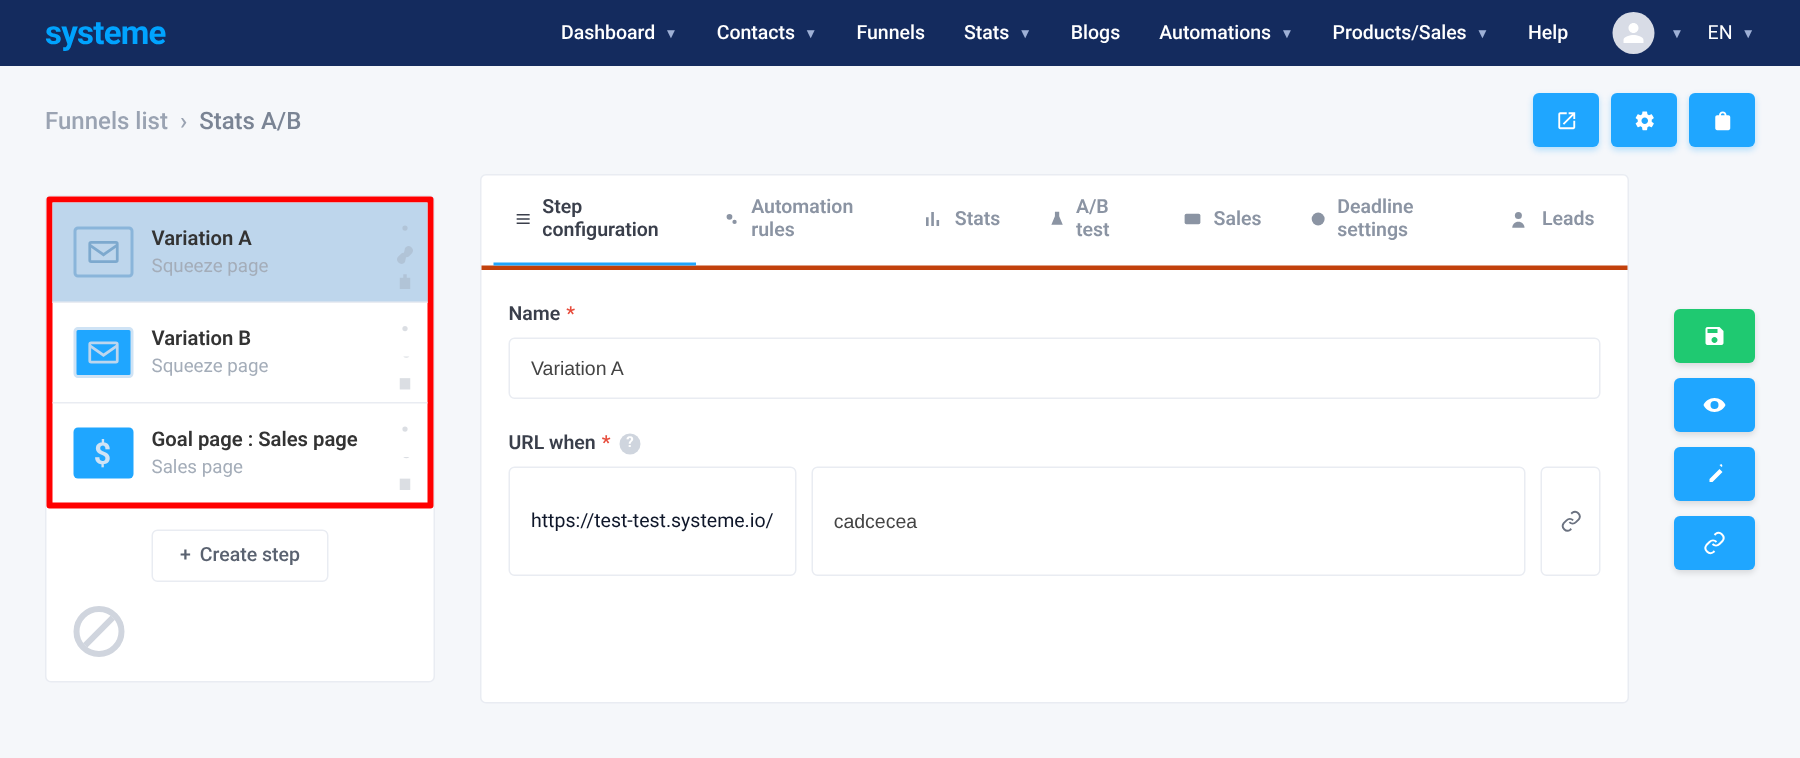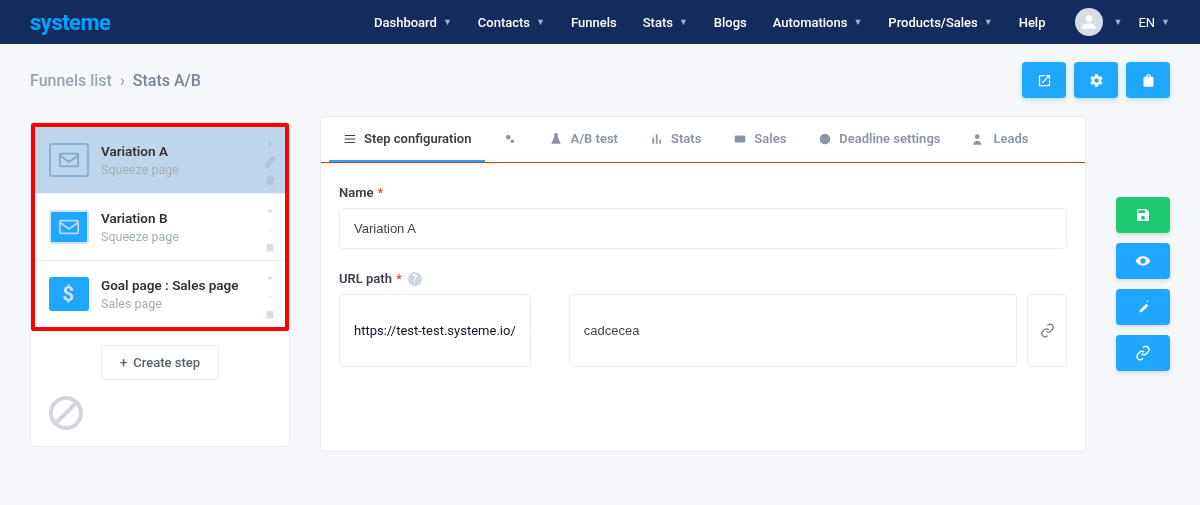--- a/index.html
+++ b/index.html
@@ -99,21 +99,21 @@
     .inactive-block .circ::after{
       content:''; position:absolute; width:4px; height:26px; background:#d0d5de;
       left:50%; top:50%; transform:translate(-50%,-50%) rotate(45deg);
     }
     .inactive-title { font-weight:600; color:#333; font-size:13.5px;}
     .inactive-sub { color:#a4adb9; font-size:12.5px; margin-top:3px; line-height:1.4;}
     .main {
       flex:1; background:#fff; border:1px solid #e9ecf2; border-radius:4px;
       padding: 0 0 40px 0;
     }
-    .tabs { display:flex; gap:4px; border-bottom:1px solid #c2410c; padding:0 8px;}
+    .tabs { display:flex; gap:4px; border-bottom:3px solid #c2410c; padding:0 8px;}
     .tab {
       display:flex; align-items:center; gap:7px; padding:14px 14px;
       color:#8b94a3; font-size:13px; font-weight:600; cursor:pointer;
       border-bottom: 2px solid transparent;
     }
     .tab.active { color:#3a3f4b; border-bottom-color:#1fa6ff; }
     .tab svg { width:14px; height:14px; fill:currentColor;}
     .form-area { padding: 22px 18px; }
     .field-label { font-size:13px; font-weight:600; color:#3a3f4b; margin-bottom:8px; display:flex; align-items:center; gap:4px;}
     .req { color:#e74c3c; }
@@ -124,21 +124,21 @@
     }
     .text-input {
       width:100%; border:1px solid #e9ecf2; border-radius:4px;
       padding:12px 14px; font-size:13px; color:#444;
     }
     .url-row { display:flex; gap:10px; align-items:stretch; margin-top:8px;}
     .url-prefix {
       border:1px solid #e9ecf2; border-radius:4px; padding:28px 14px;
       color:#0f172a; font-size:13px; background:#fff; min-width:160px;
     }
-    .url-input { flex:1;margin-left:28px; }
+    .url-input { flex:1; }
     .link-btn {
       width:40px; border:1px solid #e9ecf2; border-radius:4px;
       display:flex; align-items:center; justify-content:center; cursor:pointer;
     }
     .link-btn svg { width:15px; height:15px; fill:#6b7280;}
     .field-block { margin-bottom:22px; }
     .right-rail {
       width:54px; display:flex; flex-direction:column; gap:10px;
     }
     .rail-btn {
@@ -319,32 +319,33 @@
           <svg viewBox="0 0 24 24">
               <path d="M3 5h18v2H3zM3 11h18v2H3zM3 17h18v2H3z"></path>
             </svg>
           <span>Step configuration</span>
         </div>
         <div class="tab">
           <svg viewBox="0 0 24 24">
               <circle cx="9" cy="9" r="4"></circle>
               <circle cx="16" cy="16" r="3"></circle>
             </svg>
+          <span>Automation rules</span>
+        </div>
+        <div class="tab">
+          <svg viewBox="0 0 24 24">
+              <path d="M4 20V10h3v10zM10 20V4h3v16zM16 20v-7h3v7z"></path>
+            </svg>
+          <span>Stats</span>
         </div>
         <div class="tab">
           <svg viewBox="0 0 24 24">
               <path d="M9 2v6L4 20h16L15 8V2z"></path>
             </svg>
           <span>A/B test</span>
-        </div>
-        <div class="tab">
-          <svg viewBox="0 0 24 24">
-              <path d="M4 20V10h3v10zM10 20V4h3v16zM16 20v-7h3v7z"></path>
-            </svg>
-          <span>Stats</span>
         </div>
         <div class="tab">
           <svg viewBox="0 0 24 24">
               <rect x="3" y="6" width="18" height="12" rx="2"></rect>
               <path d="M3 10h18"></path>
             </svg>
           <span>Sales</span>
         </div>
         <div class="tab">
           <svg viewBox="0 0 24 24">
@@ -366,21 +367,21 @@
         <div class="field-block">
           <div class="field-label">
             <span>Name</span>
               <span class="req">*</span>
           </div>
           <input class="text-input" value="Variation A" style="">
         </div>
 
         <div class="field-block">
           <div class="field-label">
-            <span>URL path</span>
+            <span>URL when</span>
               <span class="req">*</span>
             <span class="helpq">?</span>
           </div>
           <div class="url-row">
             <div class="url-prefix">https://test-test.systeme.io/</div>
             <input class="text-input url-input" value="cadcecea" style="">
             <div class="link-btn">
               <svg viewBox="0 0 24 24">
                   <path d="M10 13a5 5 0 007 0l3-3a5 5 0 00-7-7l-1 1M14 11a5 5 0 00-7 0l-3 3a5 5 0 007 7l1-1" fill="none" stroke="#6b7280" stroke-width="2"></path>
                 </svg>

